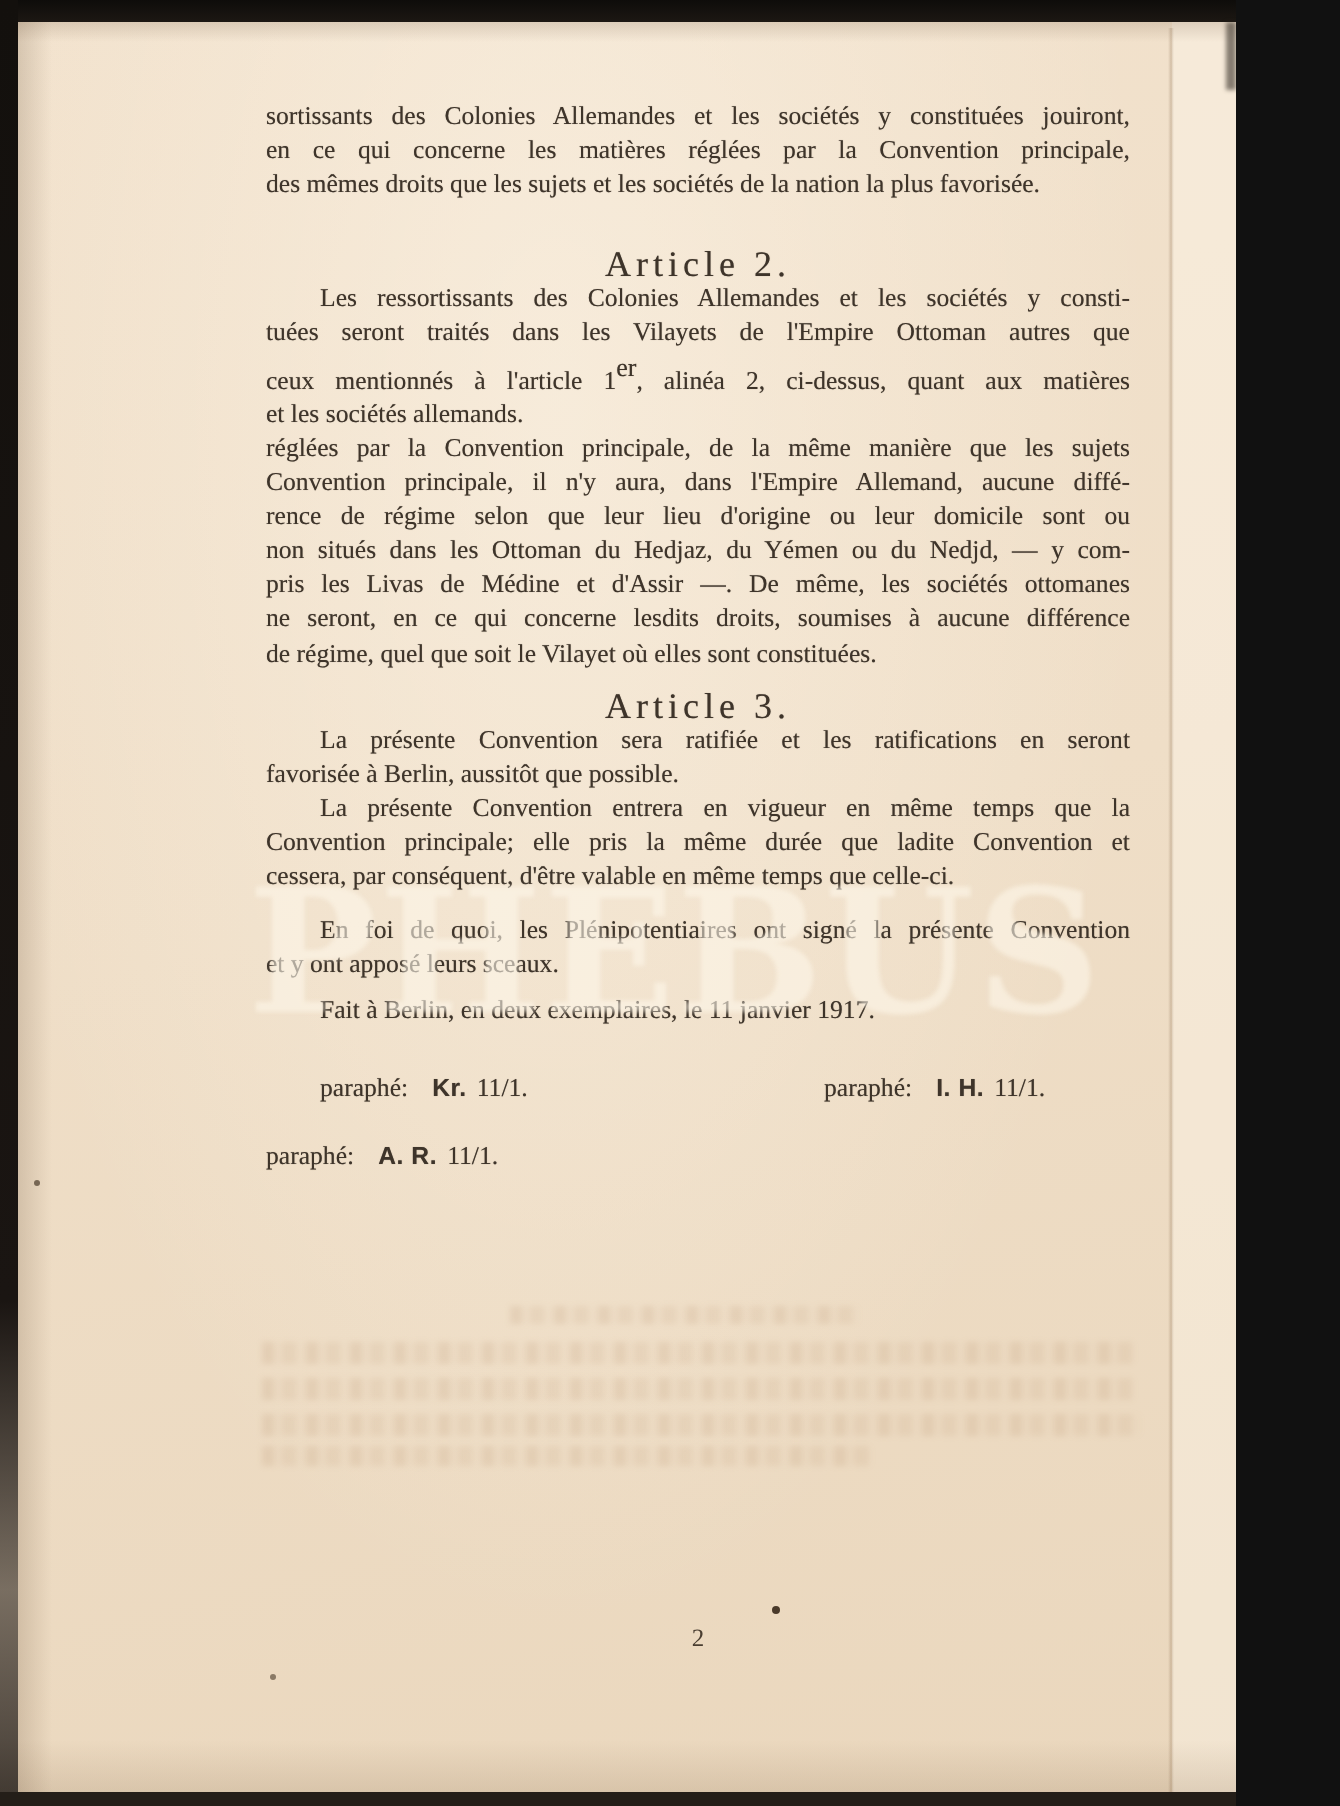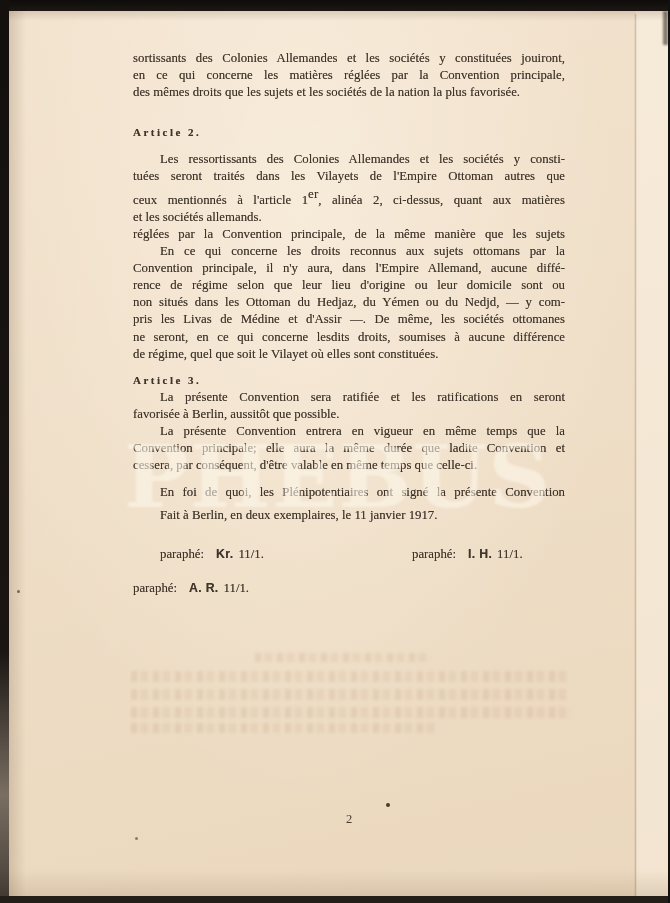--- a/index.html
+++ b/index.html
@@ -1,17 +1,17 @@
 <!DOCTYPE html>
 <html><head>
 <meta charset="utf-8">
 <style>
   html,body { margin:0; padding:0; background:#111; }
   .scan {
-    position:relative; width:668px; height:903px; overflow:hidden;
+    position:relative; width:618px; height:903px; overflow:hidden;
     background:
       radial-gradient(ellipse at 45% 22%, rgba(255,249,238,0.45), rgba(255,249,238,0) 62%),
       linear-gradient(168deg, #f2e2cd 0%, #efdec7 48%, #ead7bd 100%);
     font-family:"Liberation Serif","DejaVu Serif",serif;
   }
   
   .edge-top    { position:absolute; top:0; left:0; width:100%; height:11px; background:linear-gradient(to bottom,#0e0c0a,#1c1713); }
   .edge-left   { position:absolute; top:0; left:0; width:9px; height:100%;
                  background:linear-gradient(to bottom,#13100d 0%,#1a1512 72%, rgba(26,21,18,0.55) 88%, rgba(26,21,18,0.8) 100%); }
   .edge-bottom { position:absolute; bottom:0; left:0; width:100%; height:7px; background:#241e18; }
@@ -26,25 +26,25 @@
   .crease-line { position:absolute; top:14px; right:31px; width:3px; height:889px;
                  background:linear-gradient(to right, rgba(131,102,72,0), rgba(131,102,72,0.28), rgba(131,102,72,0)); }
 
   
   .page-text { position:absolute; left:133px; top:50px; width:432px;
                font-size:12.8px; line-height:17.1px; color:#3e342a;
                text-shadow:0 0 0.4px rgba(62,52,42,0.55); }
   .line { text-align:justify; text-align-last:justify; }
   .line.last { text-align-last:left; }
   .line.ind { text-indent:27px; }
-  .heading { letter-spacing:2.5px; font-size:11px;font-weight:bold; }
+  .heading { text-align:center; letter-spacing:2.5px; font-size:18px; }
   .h2 { margin-top:23px; }
   .h3 { margin-top:9px; }
   .h4 { margin-top:16px; }
-  .p-a2a { margin-top:10px; }
+  .p-a2a { margin-top:0; }
   .p-foi { margin-top:10px; }
   .fait { margin-top:6px; text-indent:27px; }
   sup.sup { font-size:13px; position:relative; top:-1px; }
 
   
   .paraphe { margin-top:21px; }
   .paraphe-row { display:flex; margin-bottom:17px;margin-top:10px; }
   .paraphe-cell { white-space:nowrap; }
   .paraphe-cell.left  { flex:0 0 279px; padding-left:27px; box-sizing:border-box; }
   .initials { font-family:"Liberation Sans","DejaVu Sans",sans-serif; font-weight:700;
@@ -101,45 +101,45 @@
 
     <div class="para p-a2a">
       <div class="line ind">Les ressortissants des Colonies Allemandes et les sociétés y consti-</div>
       <div class="line">tuées seront traités dans les Vilayets de l'Empire Ottoman autres que</div>
       <div class="line"><span>ceux mentionnés à l'article 1</span><sup class="sup">er</sup><span>, alinéa 2, ci-dessus, quant aux matières</span></div>
       <div class="line last">et les sociétés allemands.</div>
       <div class="line">réglées par la Convention principale, de la même manière que les sujets</div>
     </div>
 
     <div class="para">
-      <div class="line ind">En ce qui concerne les droits reconnus aux sujets ottomans par la</div>
       <div class="line">Convention principale, il n'y aura, dans l'Empire Allemand, aucune diffé-</div>
       <div class="line">rence de régime selon que leur lieu d'origine ou leur domicile sont ou</div>
       <div class="line">non situés dans les Ottoman du Hedjaz, du Yémen ou du Nedjd, — y com-</div>
       <div class="line">pris les Livas de Médine et d'Assir —.  De même, les sociétés ottomanes</div>
       <div class="line">ne seront, en ce qui concerne lesdits droits, soumises à aucune différence</div>
       <div class="line last">de régime, quel que soit le Vilayet où elles sont constituées.</div>
     </div>
 
     <div class="heading h3">Article 3.</div>
 
     <div class="para">
       <div class="line ind">La présente Convention sera ratifiée et les ratifications en seront</div>
       <div class="line last">favorisée à Berlin, aussitôt que possible.</div>
     </div>
 
 
     <div class="para">
       <div class="line ind">La présente Convention entrera en vigueur en même temps que la</div>
-      <div class="line">Convention principale; elle aura la même durée que ladite Convention et</div>
+      <div class="line">Convention principale; elle pris la même durée que ladite Convention et</div>
       <div class="line last">cessera, par conséquent, d'être valable en même temps que celle-ci.</div>
     </div>
 
     <div class="para p-foi">
       <div class="line ind">En foi de quoi, les Plénipotentiaires ont signé la présente Convention</div>
+      <div class="line last">et y ont apposé leurs sceaux.</div>
     </div>
 
     <div class="fait">Fait à Berlin, en deux exemplaires, le 11 janvier 1917.</div>
 
     <div class="paraphe">
       <div class="paraphe-row">
         <div class="paraphe-cell left"><span>paraphé:</span><span class="initials">Kr.</span><span class="pdate">11/1.</span></div>
         <div class="paraphe-cell"><span>paraphé:</span><span class="initials">I. H.</span><span class="pdate">11/1.</span></div>
       </div>
       <div class="paraphe-row">

